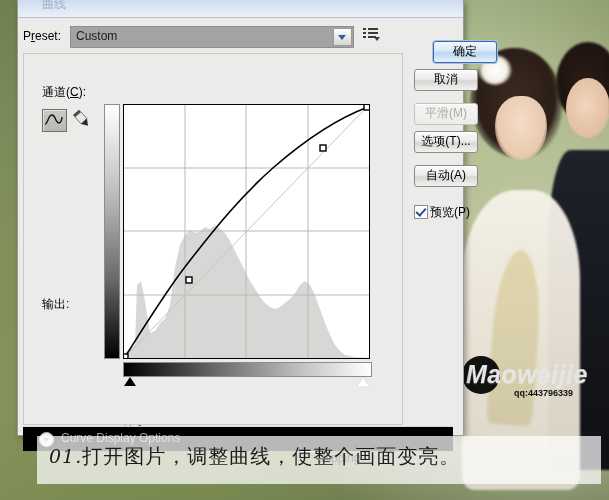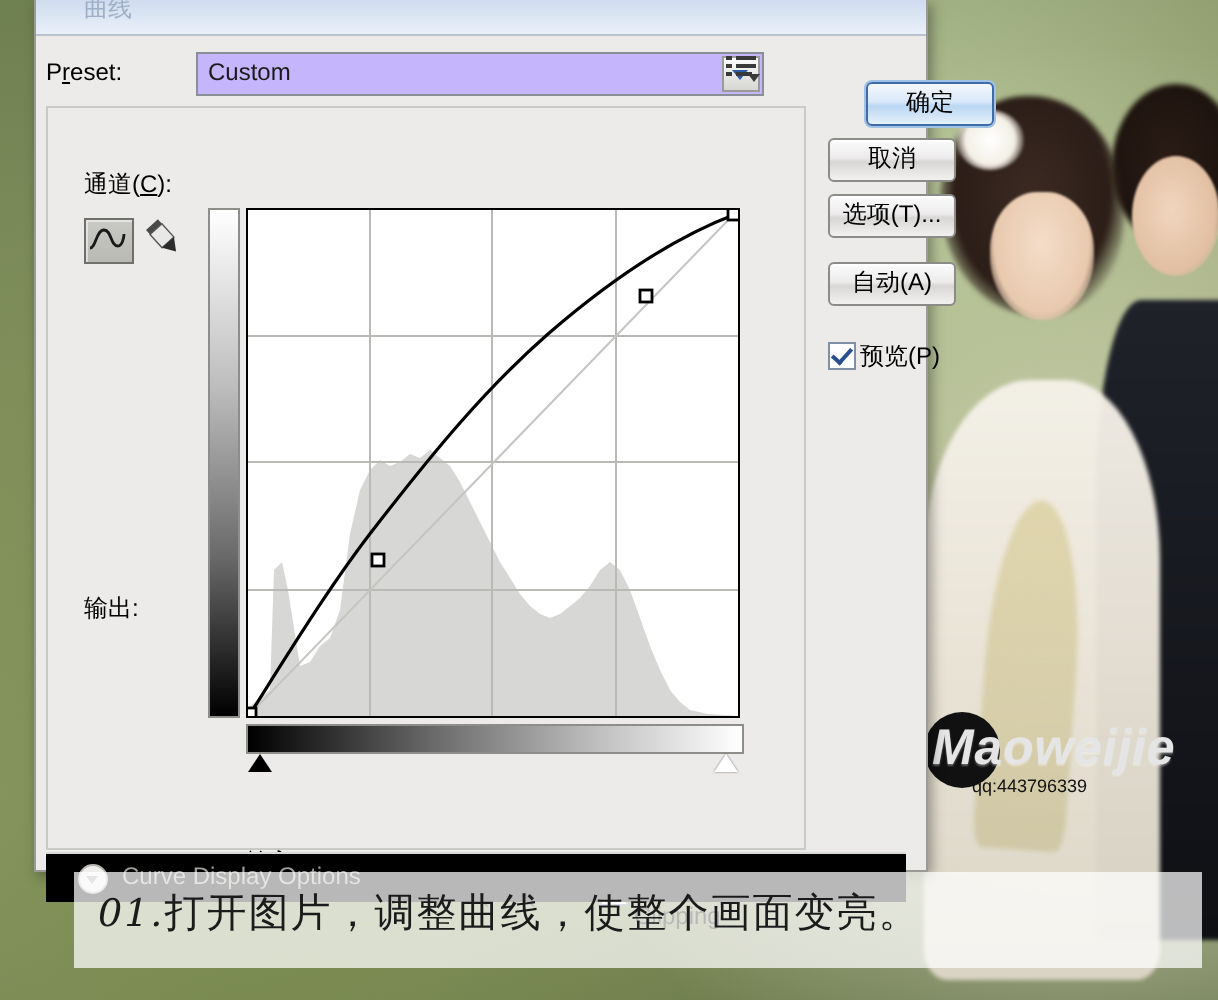--- a/index.html
+++ b/index.html
@@ -47,40 +47,40 @@
     background:linear-gradient(180deg,rgba(222,212,170,.95),rgba(196,186,140,.6));
     transform:rotate(4deg);filter:blur(1.4px);border-radius:50% 50% 10% 10%;}
 
   .watermark{position:absolute;left:466px;top:358px;width:142px;height:52px;
     pointer-events:none;}
   .wm-text{position:absolute;left:0;top:2px;font-family:Liberation Sans, sans-serif;
     font-style:italic;font-weight:bold;font-size:25px;color:#e5e5e5;letter-spacing:.4px;
     text-shadow:0 1px 1px rgba(255,255,255,.35);}
   .wm-disc{position:absolute;left:-4px;top:-2px;width:38px;height:38px;border-radius:50%;
     background:#111;}
-  .wm-qq{position:absolute;left:20px;top:30px;font-size:9px;font-weight:normal;color:#111;
+  .wm-qq{position:absolute;left:48px;top:30px;font-size:9px;font-weight:bold;color:#111;
     font-family:"Liberation Sans",sans-serif;}
 
   
   .dialog{position:absolute;left:17px;top:0;width:445px;height:435px;
     background:#ecebe9;border:1px solid #9a9a96;border-top:none;
     box-shadow:2px 2px 6px rgba(0,0,0,.35);}
   .titlebar{position:absolute;left:0;top:0;width:445px;height:17px;
     background:linear-gradient(180deg,#cfdcef 0%,#dce6f4 50%,#eaf0fa 100%);
     border-bottom:1px solid #b9c2cf;}
   .titlebar .ttl{position:absolute;left:24px;top:-4px;font-size:12px;color:#9fb0c6;}
 
   .dlg-body{position:absolute;left:0;top:17px;right:0;bottom:0;}
 
   
   .preset-row{position:absolute;left:5px;top:9px;width:380px;height:22px;}
   .lbl{font-size:12px;color:#000;line-height:20px;}
   .u{text-decoration:underline;}
   .preset-label{position:absolute;left:0;top:0;}
-  .combo{position:absolute;background:#c4b5fd;border:1px solid #8a8f96;height:20px;margin-left:28px;}
+  .combo{position:absolute;background:#a3a3a3;border:1px solid #8a8f96;height:20px;}
   .combo .val{position:absolute;left:5px;top:2px;font-size:12px;color:#1a1a1a;}
   .combo .arrowbox{position:absolute;right:1px;top:1px;width:17px;height:16px;
     background:linear-gradient(180deg,#fdfdfd,#d6d6d2);border:1px solid #9a9a96;}
   .combo .arrowbox:after{content:"";position:absolute;left:4px;top:6px;
     border-left:4px solid transparent;border-right:4px solid transparent;border-top:5px solid #2a5ca8;}
   #preset-combo{left:47px;top:0;width:282px;}
   .preset-menu-icon{position:absolute;left:340px;top:2px;width:16px;height:14px;}
   .preset-menu-icon i{position:absolute;left:0;height:2px;background:#3a3a3a;display:block;}
   .preset-menu-icon i:nth-child(1){top:0;width:3px;}
   .preset-menu-icon i:nth-child(2){top:0;left:5px;width:10px;}
@@ -302,20 +302,21 @@
       </div>
 
       <div class="cdo">
         <div class="circ"></div>
         <div class="tw">Curve Display Options</div>
       </div>
 
       <div class="btncol">
         <div class="btn primary">确定</div>
         <div class="btn">取消</div>
+        <div class="btn disabled gap">平滑(M)</div>
         <div class="btn">选项(T)...</div>
         <div class="btn gap">自动(A)</div>
         <div class="chk-preview">
           <div class="cb"></div>
           <div class="t">预览(P)</div>
         </div>
       </div>
 
     </div>
   </div>

